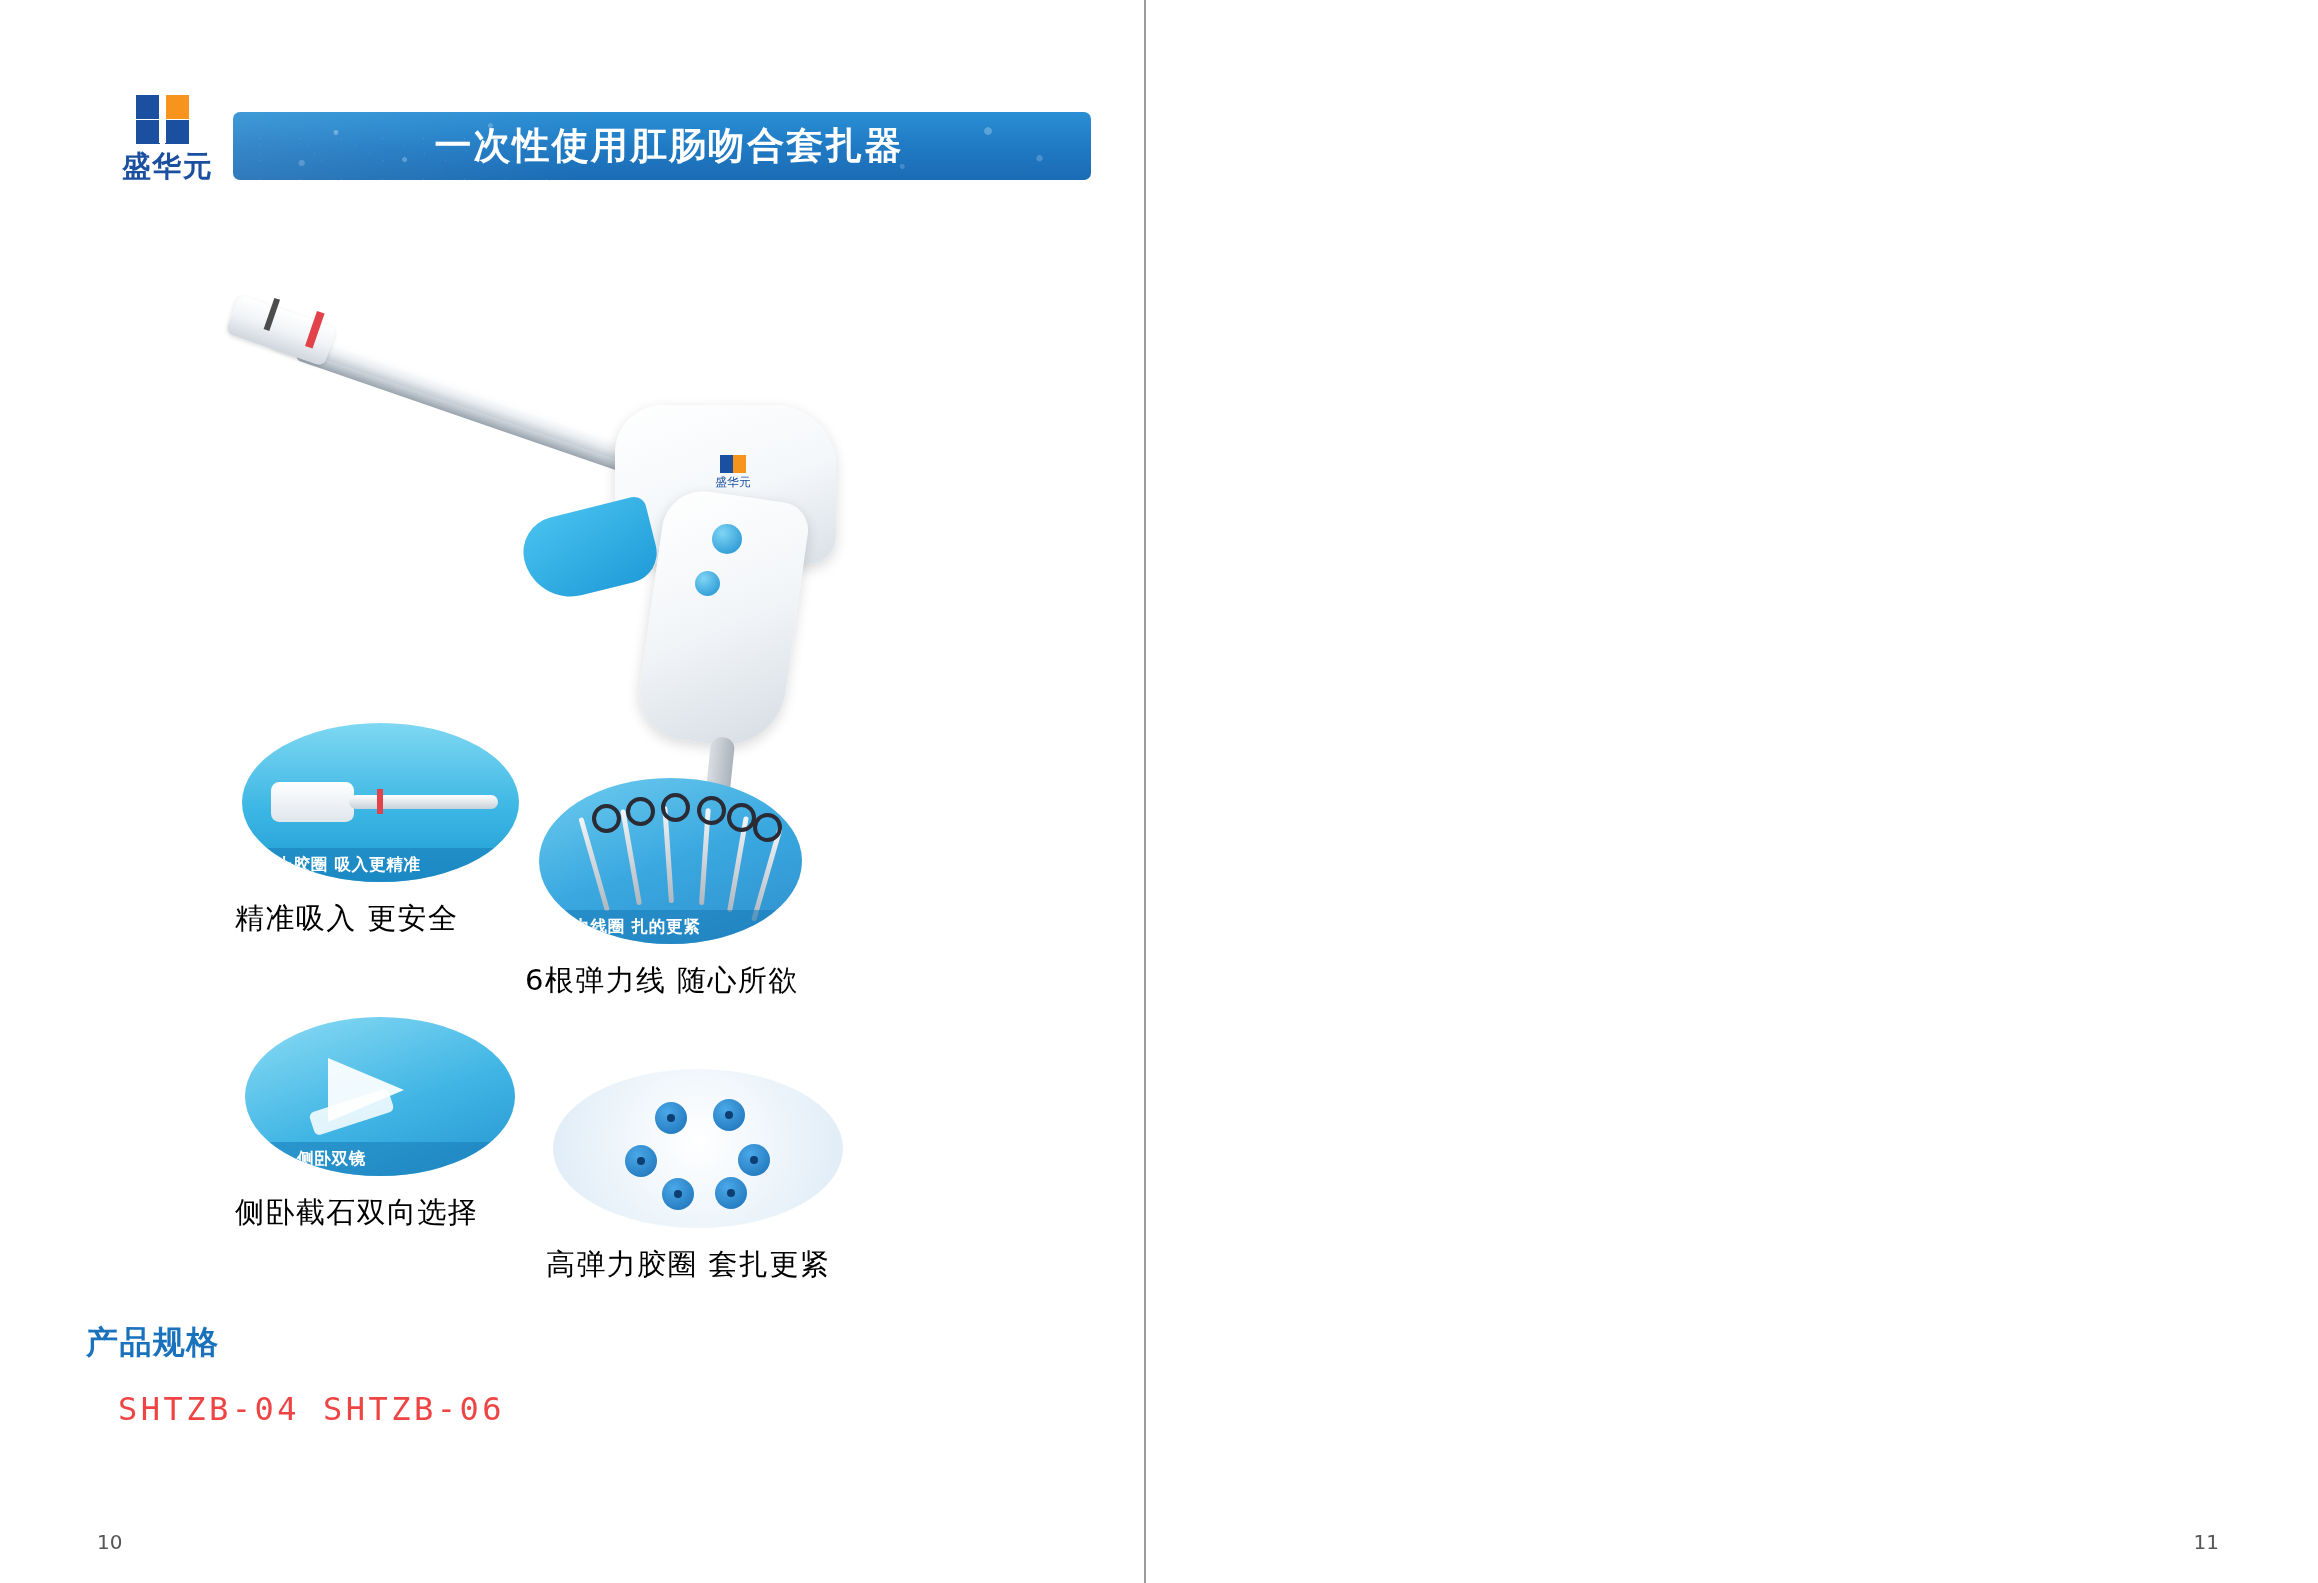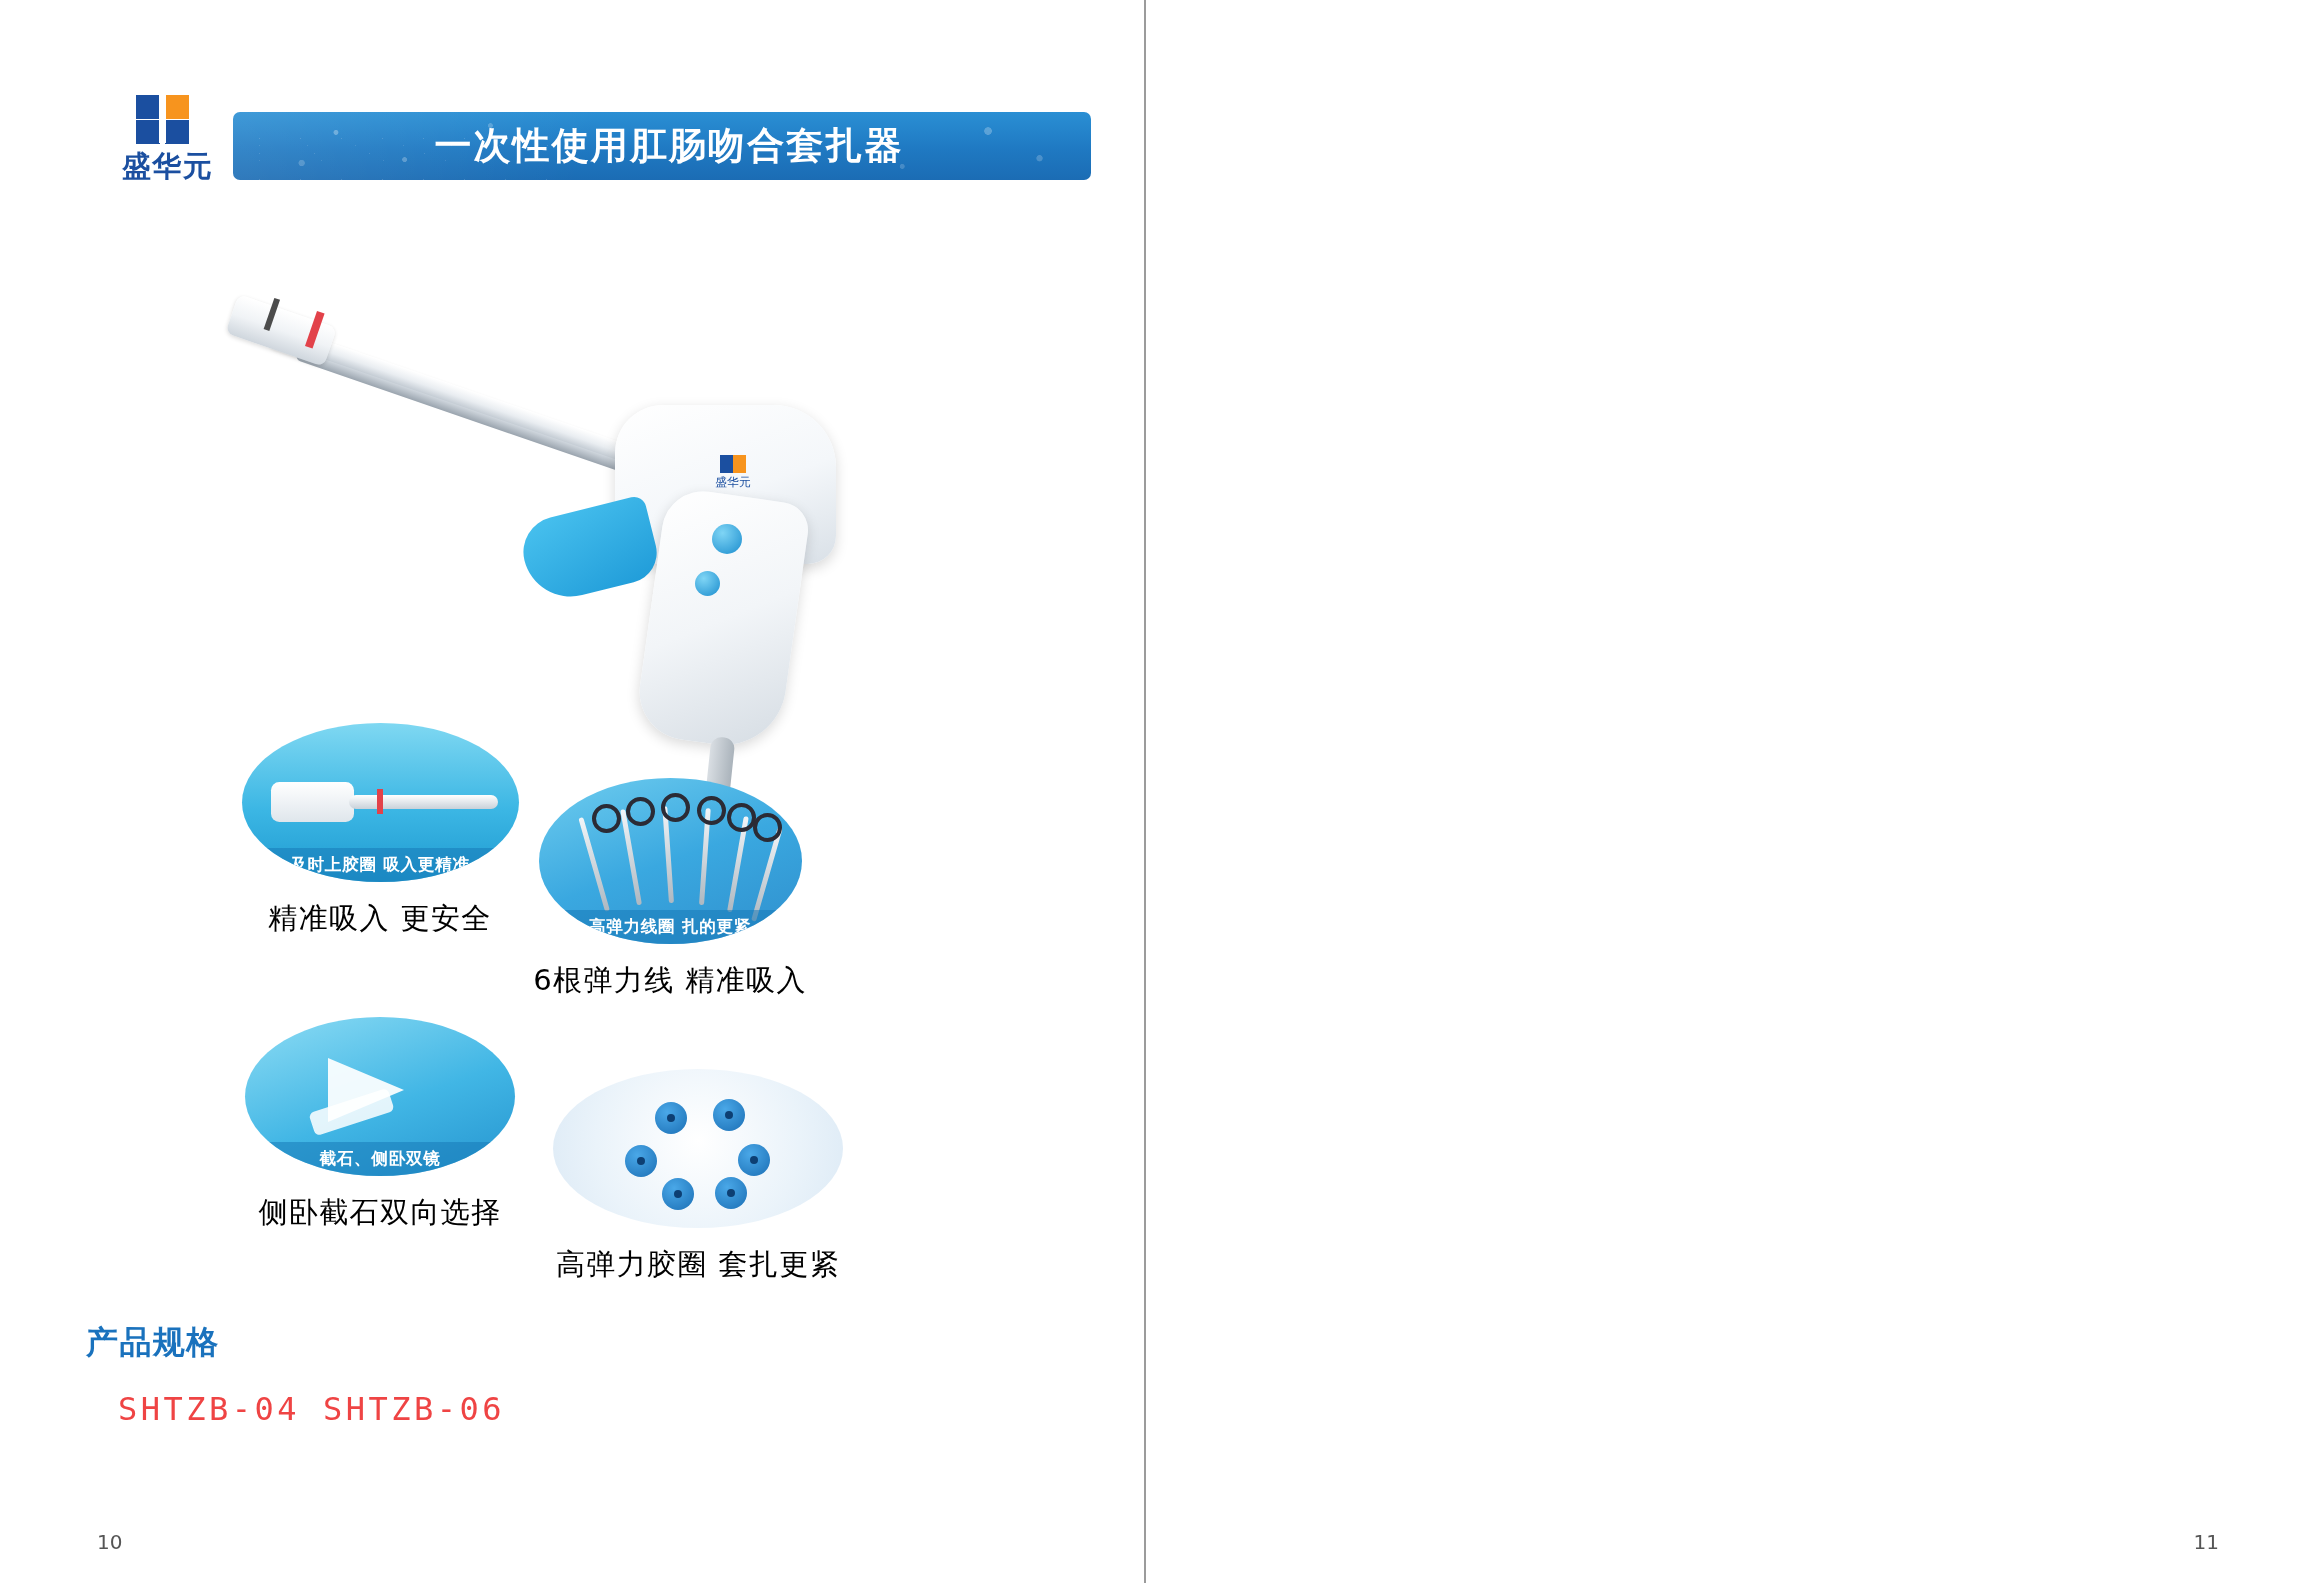--- a/index.html
+++ b/index.html
@@ -283,21 +283,20 @@
     width: 43px;
     height: 66px;
     background: linear-gradient(180deg, #37b3e6, #1b7fbd);
     border-radius: 8.3px 8.3px 18px 18px;
     transform: rotate(6deg);
   }
 
   
   .feature {
     position: absolute;
-    text-align: center;
   }
   .oval {
     border-radius: 50%;
     position: relative;
     overflow: hidden;
     margin: 0 auto;
   }
   .oval-cap {
     position: absolute;
     left: 0;
@@ -487,21 +486,21 @@
         <span class="wire" style="left:130px; top:28px;  transform: rotate(-4deg);"></span>
         <span class="loop" style="left:122px; top:15px;"></span>
         <span class="wire" style="left:160px; top:30px;  transform: rotate(4deg);"></span>
         <span class="loop" style="left:158px; top:18px;"></span>
         <span class="wire" style="left:188px; top:37px;  transform: rotate(10deg);"></span>
         <span class="loop" style="left:188px; top:25px;"></span>
         <span class="wire" style="left:212px; top:46px;  transform: rotate(16deg);"></span>
         <span class="loop" style="left:214px; top:35px;"></span>
         <div class="oval-cap">高弹力线圈 扎的更紧</div>
       </div>
-      <div class="cap-text">6根弹力线 精准吸入</div>
+      <div class="cap-text">6根弹力线 随心所欲</div>
     </div>
 
     <div class="feature f4">
       <div class="oval">
         <span class="ring" style="left:102px; top:33px;"></span>
         <span class="ring" style="left:160px; top:30px;"></span>
         <span class="ring" style="left:72px; top:76px;"></span>
         <span class="ring" style="left:185px; top:75px;"></span>
         <span class="ring" style="left:109px; top:109px;"></span>
         <span class="ring" style="left:162px; top:108px;"></span>

